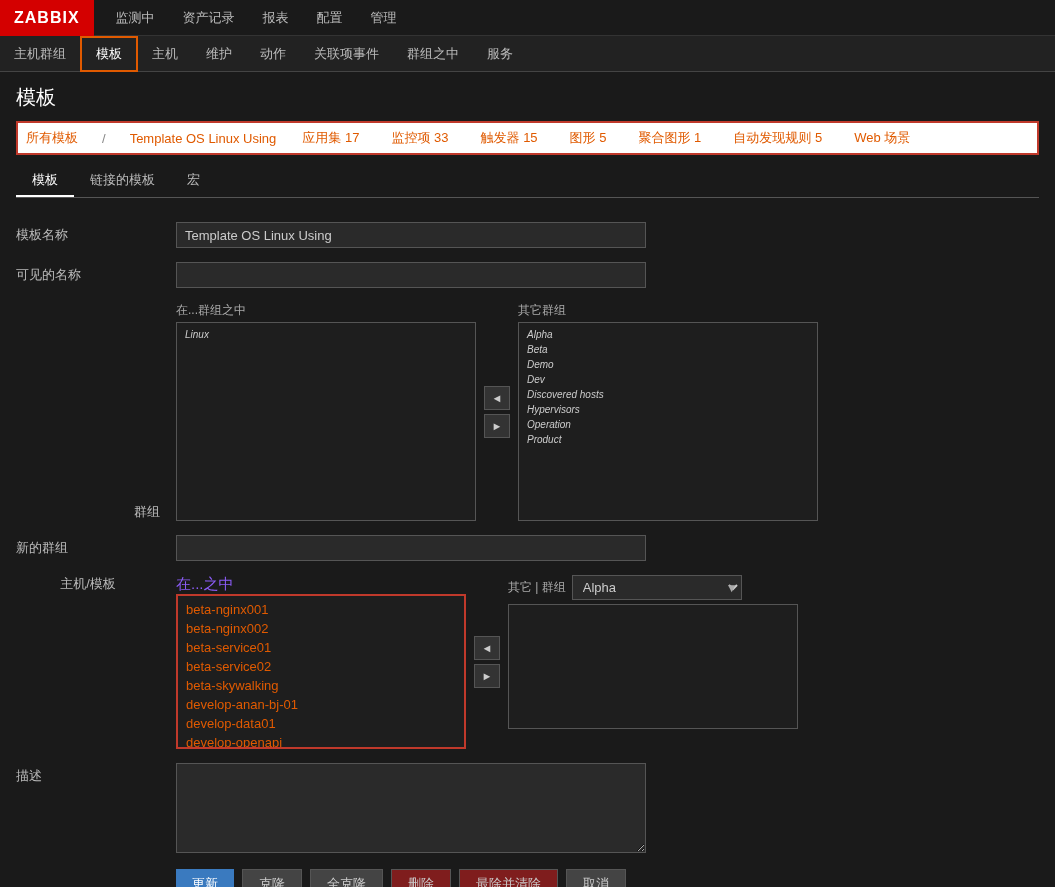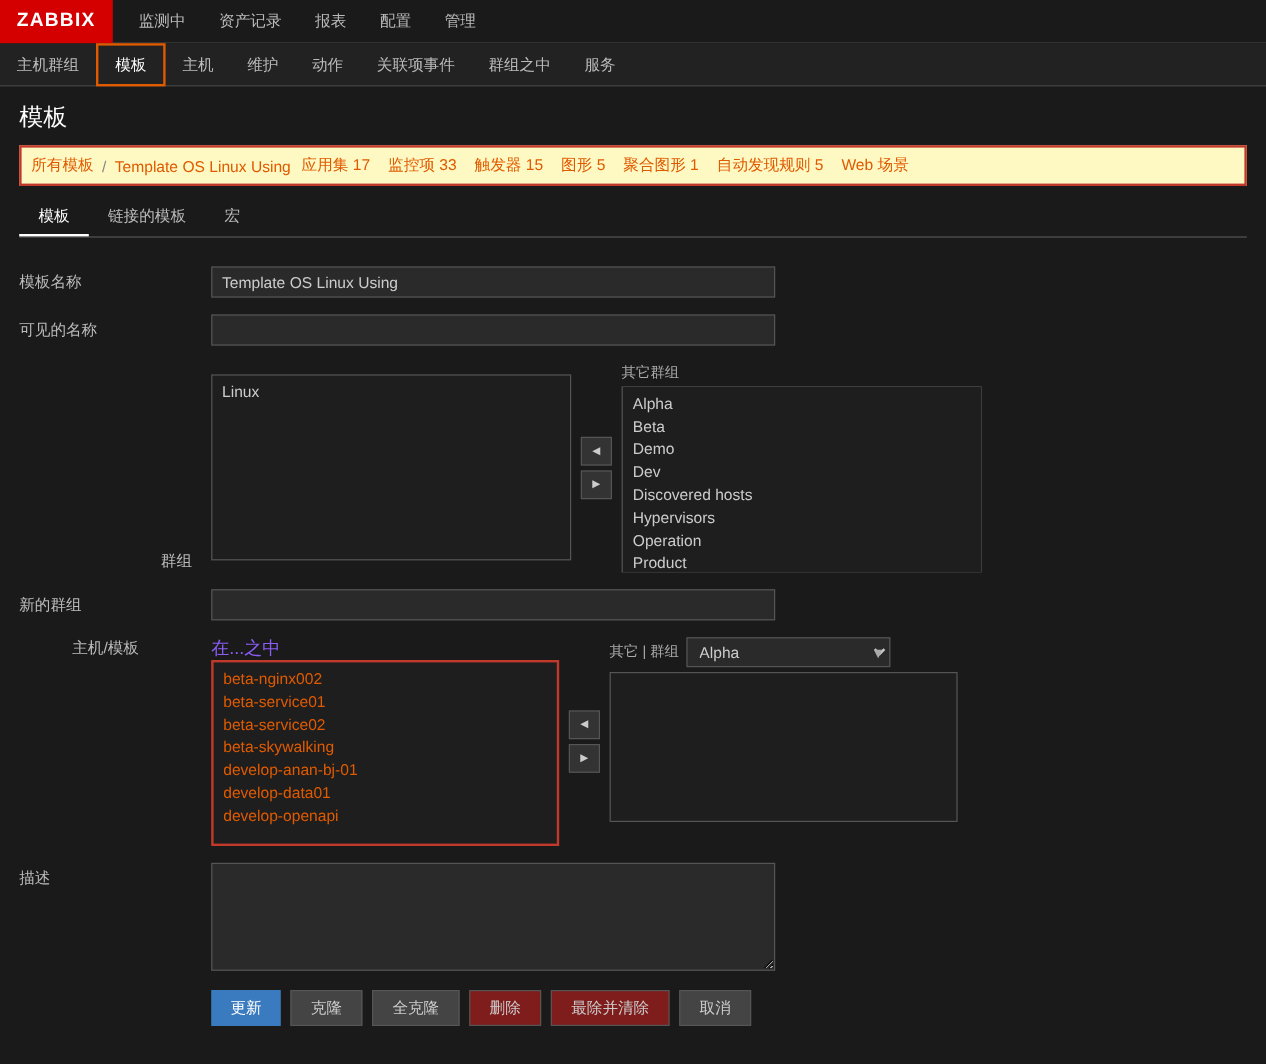--- a/index.html
+++ b/index.html
@@ -70,24 +70,24 @@
       margin-bottom: 10px;
       font-weight: normal;
     }
 
     
     .breadcrumb-bar {
       border: 2px solid #c0392b;
       display: flex;
       align-items: center;
       padding: 4px 8px;
-      background: #fef9c3;
+      background: #ffffff;
       margin-bottom: 10px;
       flex-wrap: wrap;
-      gap: 3px;
+      gap: 20px;
     }
     .breadcrumb-item {
       color: #e05a00;
       cursor: pointer;
       font-size: 13px;
     }
     .breadcrumb-sep {
       color: #888;
       margin: 0 4px;
     }
@@ -169,25 +169,26 @@
     }
     .group-block-label {
       color: #aaa;
       font-size: 12px;
       margin-bottom: 3px;
     }
     .group-listbox {
       background: #1e1e1e;
       border: 1px solid #555;
       width: 300px;
-      height: 155px;
+      height: 199px;
       overflow-y: auto;
-      font-size: 13px;
+      font-size: 10px;
       color: #ccc;
       padding: 4px;
+      font-style: italic;
     }
     .group-listbox-item {
       padding: 2px 4px;
       cursor: pointer;
     }
 
     .arrow-btns {
       display: flex;
       flex-direction: column;
       gap: 4px;
@@ -382,20 +383,21 @@
 
     <div class="form-row">
       <div class="form-label">可见的名称</div>
       <input class="form-input" type="text" style="">
     </div>
 
     <div class="groups-row">
       <div class="groups-label">群组</div>
       <div class="groups-container">
         <div class="group-block">
+          <div class="group-block-label">在...群组之中</div>
           <div class="group-listbox">
             <div class="group-listbox-item">Linux</div>
           </div>
         </div>
         <div class="arrow-btns">
           <button class="arrow-btn">◄</button>
           <button class="arrow-btn">►</button>
         </div>
         <div class="group-block">
           <div class="group-block-label">其它群组</div>
@@ -418,20 +420,21 @@
       <div class="form-label">新的群组</div>
       <input class="new-group-input" type="text" style="">
     </div>
 
     <div class="host-template-row">
       <div class="host-template-label">主机/模板</div>
       <div class="host-template-container">
         <div class="host-template-block">
           <div class="host-template-block-label">在...之中</div>
           <div class="host-listbox">
+            <div class="host-listbox-item">beta-nginx001</div>
             <div class="host-listbox-item">beta-nginx002</div>
             <div class="host-listbox-item">beta-service01</div>
             <div class="host-listbox-item">beta-service02</div>
             <div class="host-listbox-item">beta-skywalking</div>
             <div class="host-listbox-item">develop-anan-bj-01</div>
             <div class="host-listbox-item">develop-data01</div>
             <div class="host-listbox-item">develop-openapi</div>
 
           </div>
         </div>

